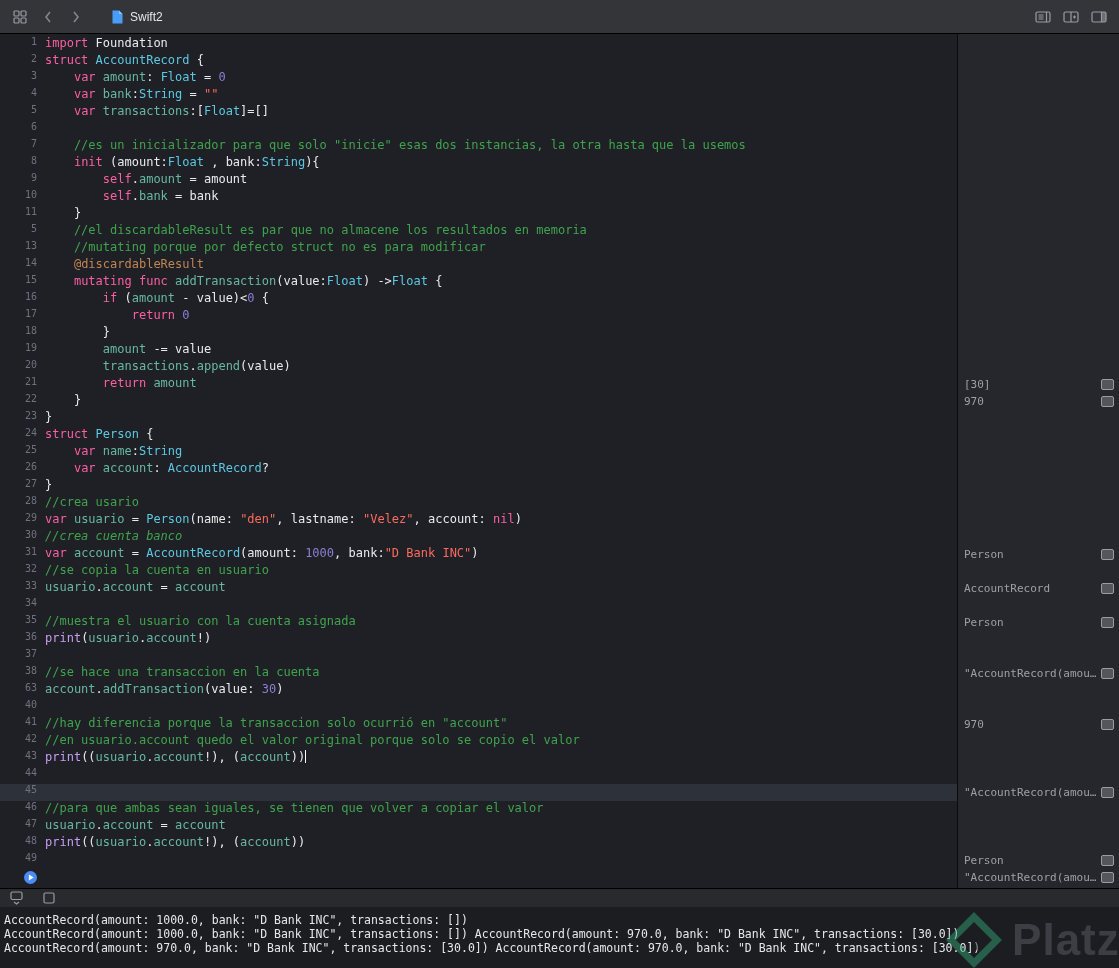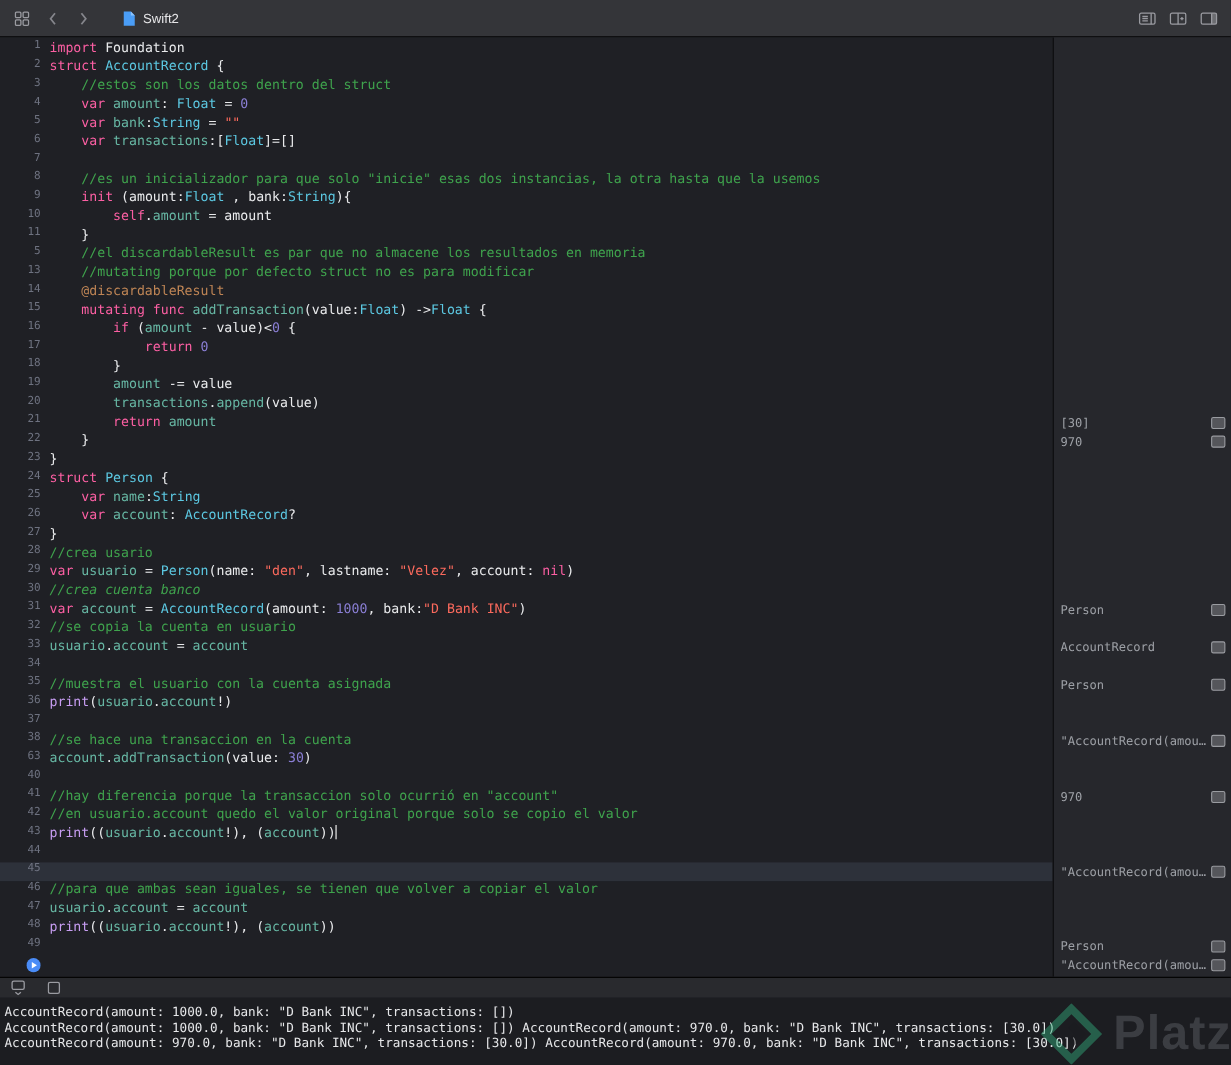--- a/index.html
+++ b/index.html
@@ -191,28 +191,28 @@
       <div class="gut-row">48</div>
       <div class="gut-row">49</div>
       <div class="gut-row"><span class="play-btn"><svg width="13" height="13" viewBox="0 0 13 13">
             <circle cx="6.5" cy="6.5" r="6.5" fill="#4a8cf7"></circle>
             <path d="M4.9 3.6 L9.6 6.5 L4.9 9.4 Z" fill="#fff"></path>
           </svg></span></div>
     </div>
   <div class="code-col">
       <div class="code-row"><span style="color: rgb(252, 95, 163);">import</span><span style="color: rgb(233, 234, 236);"> Foundation</span></div>
       <div class="code-row"><span style="color: rgb(252, 95, 163);">struct</span><span style="color: rgb(233, 234, 236);"> </span><span style="color: rgb(92, 200, 226);">AccountRecord</span><span style="color: rgb(233, 234, 236);"> {</span></div>
-      <div class="code-row"><span style="color: rgb(63, 163, 77);">    //estos son los datos dentro del struct</span></div>
       <div class="code-row"><span style="color: rgb(233, 234, 236);">    </span><span style="color: rgb(252, 95, 163);">var</span><span style="color: rgb(233, 234, 236);"> </span><span style="color: rgb(103, 183, 164);">amount</span><span style="color: rgb(233, 234, 236);">: </span><span style="color: rgb(92, 200, 226);">Float</span><span style="color: rgb(233, 234, 236);"> = </span><span style="color: rgb(139, 127, 214);">0</span></div>
       <div class="code-row"><span style="color: rgb(233, 234, 236);">    </span><span style="color: rgb(252, 95, 163);">var</span><span style="color: rgb(233, 234, 236);"> </span><span style="color: rgb(103, 183, 164);">bank</span><span style="color: rgb(233, 234, 236);">:</span><span style="color: rgb(92, 200, 226);">String</span><span style="color: rgb(233, 234, 236);"> = </span><span style="color: rgb(252, 106, 93);">""</span></div>
       <div class="code-row"><span style="color: rgb(233, 234, 236);">    </span><span style="color: rgb(252, 95, 163);">var</span><span style="color: rgb(233, 234, 236);"> </span><span style="color: rgb(103, 183, 164);">transactions</span><span style="color: rgb(233, 234, 236);">:[</span><span style="color: rgb(92, 200, 226);">Float</span><span style="color: rgb(233, 234, 236);">]=[]</span></div>
       <div class="code-row"></div>
       <div class="code-row"><span style="color: rgb(63, 163, 77);">    //es un inicializador para que solo "inicie" esas dos instancias, la otra hasta que la usemos</span></div>
       <div class="code-row"><span style="color: rgb(233, 234, 236);">    </span><span style="color: rgb(252, 95, 163);">init</span><span style="color: rgb(233, 234, 236);"> (amount:</span><span style="color: rgb(92, 200, 226);">Float</span><span style="color: rgb(233, 234, 236);"> , bank:</span><span style="color: rgb(92, 200, 226);">String</span><span style="color: rgb(233, 234, 236);">){</span></div>
       <div class="code-row"><span style="color: rgb(233, 234, 236);">        </span><span style="color: rgb(252, 95, 163);">self</span><span style="color: rgb(233, 234, 236);">.</span><span style="color: rgb(103, 183, 164);">amount</span><span style="color: rgb(233, 234, 236);"> = amount</span></div>
+      <div class="code-row"><span style="color: rgb(233, 234, 236);">        </span><span style="color: rgb(252, 95, 163);">self</span><span style="color: rgb(233, 234, 236);">.</span><span style="color: rgb(103, 183, 164);">bank</span><span style="color: rgb(233, 234, 236);"> = bank</span></div>
       <div class="code-row"><span style="color: rgb(233, 234, 236);">    }</span></div>
       <div class="code-row"><span style="color: rgb(63, 163, 77);">    //el discardableResult es par que no almacene los resultados en memoria</span></div>
       <div class="code-row"><span style="color: rgb(63, 163, 77);">    //mutating porque por defecto struct no es para modificar</span></div>
       <div class="code-row"><span style="color: rgb(233, 234, 236);">    </span><span style="color: rgb(191, 133, 85);">@discardableResult</span></div>
       <div class="code-row"><span style="color: rgb(233, 234, 236);">    </span><span style="color: rgb(252, 95, 163);">mutating</span><span style="color: rgb(233, 234, 236);"> </span><span style="color: rgb(252, 95, 163);">func</span><span style="color: rgb(233, 234, 236);"> </span><span style="color: rgb(103, 183, 164);">addTransaction</span><span style="color: rgb(233, 234, 236);">(value:</span><span style="color: rgb(92, 200, 226);">Float</span><span style="color: rgb(233, 234, 236);">) -&gt;</span><span style="color: rgb(92, 200, 226);">Float</span><span style="color: rgb(233, 234, 236);"> {</span></div>
       <div class="code-row"><span style="color: rgb(233, 234, 236);">        </span><span style="color: rgb(252, 95, 163);">if</span><span style="color: rgb(233, 234, 236);"> (</span><span style="color: rgb(103, 183, 164);">amount</span><span style="color: rgb(233, 234, 236);"> - value)&lt;</span><span style="color: rgb(139, 127, 214);">0</span><span style="color: rgb(233, 234, 236);"> {</span></div>
       <div class="code-row"><span style="color: rgb(233, 234, 236);">            </span><span style="color: rgb(252, 95, 163);">return</span><span style="color: rgb(233, 234, 236);"> </span><span style="color: rgb(139, 127, 214);">0</span></div>
       <div class="code-row"><span style="color: rgb(233, 234, 236);">        }</span></div>
       <div class="code-row"><span style="color: rgb(233, 234, 236);">        </span><span style="color: rgb(103, 183, 164);">amount</span><span style="color: rgb(233, 234, 236);"> -= value</span></div>
       <div class="code-row"><span style="color: rgb(233, 234, 236);">        </span><span style="color: rgb(103, 183, 164);">transactions</span><span style="color: rgb(233, 234, 236);">.</span><span style="color: rgb(103, 183, 164);">append</span><span style="color: rgb(233, 234, 236);">(value)</span></div>

